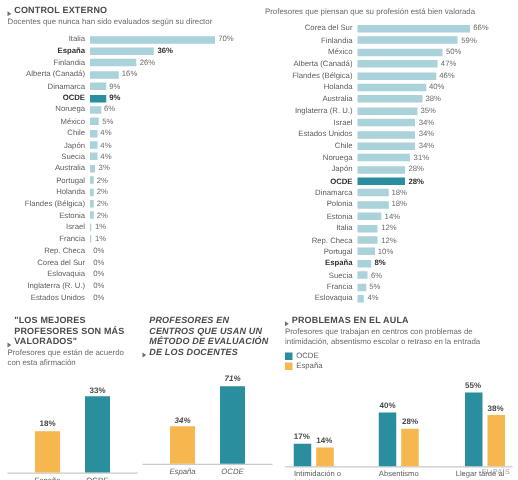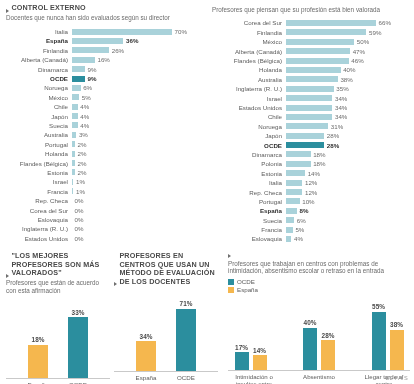--- a/index.html
+++ b/index.html
@@ -82,21 +82,21 @@
     gap: 18px;
   }
   .colwrap { display: flex; flex-direction: column; align-items: center; width: 22px; }
   .colval { font-size: 6.4px; font-weight: bold; color: #4a4a4a; margin-bottom: 1.5px; }
   .col { width: 20px; background: #f5b74e; }
   .col.teal { background: #2b8e9e; }
   .baseline { border-bottom: .7px solid #c9c9c9; }
   .colcat { font-size: 6.2px; color: #5c5c5c; text-align: center; margin-top: 2px; line-height: 7.4px; }
 
   #panel-mejores { position: absolute; left: 6px; top: 252px; width: 104px; }
-  #panel-metodo  { position: absolute; left: 114px; top: 252px; width: 104px; }
+  #panel-metodo  { position: absolute; left: 114px; top: 252px; width: 104px; font-style: italic; }
   #panel-aula    { position: absolute; left: 228px; top: 252px; width: 182px; }
 
   .vbody { position: relative; height: 86px; margin-top: 6px; }
   .vbody .cols { height: 78px; }
 
   
   .glegend { margin-top: 3px; }
   .glegend .li { display: flex; align-items: center; font-size: 6.2px; color: #5c5c5c; line-height: 8px; }
   .glegend .sw { width: 6px; height: 6px; margin-right: 3px; flex: none; }
   .gcols { display: flex; align-items: flex-end; justify-content: space-between; height: 74px; padding: 0 6px; }
@@ -510,20 +510,21 @@
           <div class="colwrap">
             <div class="colcat">OCDE</div>
           </div>
         </div>
     </div>
   </div>
 
   <div id="panel-aula">
     <div class="sec-title">
       <span class="bullet"></span>
+      <span>PROBLEMAS EN EL AULA</span>
     </div>
     <div class="sec-sub">Profesores que trabajan en centros con problemas de intimidación, absentismo escolar o retraso en la entrada</div>
     <div class="glegend" id="legend-aula">
         <div class="li">
           <span class="sw" style="background: rgb(43, 142, 158);"></span>
           <span>OCDE</span>
         </div>
         <div class="li">
           <span class="sw" style="background: rgb(245, 183, 78);"></span>
           <span>España</span>

